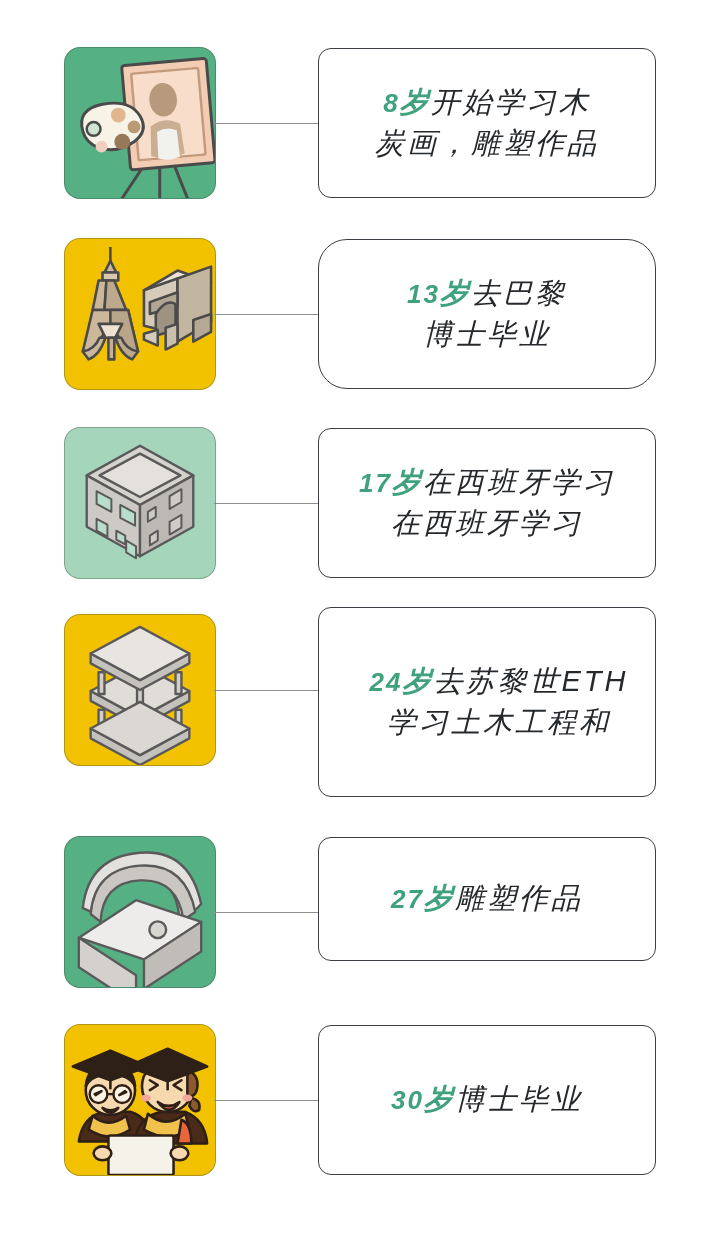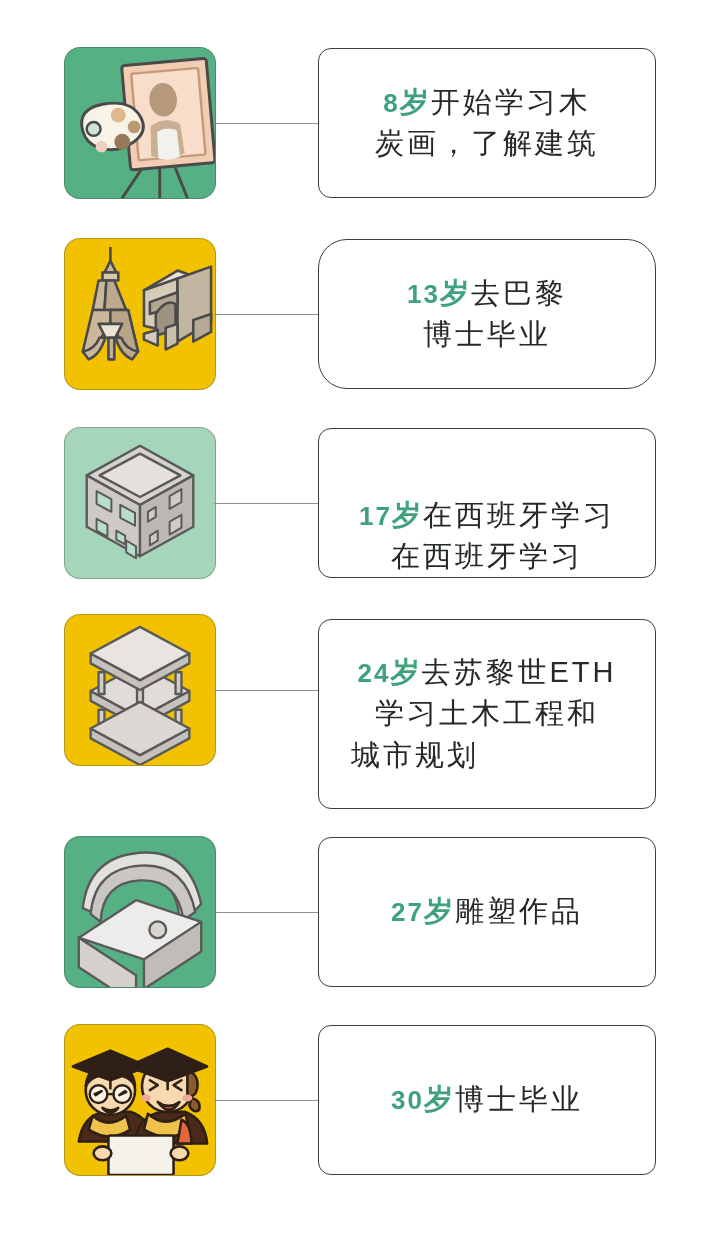--- a/index.html
+++ b/index.html
@@ -13,20 +13,21 @@
     position: relative;
     font-family: "Liberation Sans", "DejaVu Sans", sans-serif;
     overflow: hidden;
   }
 
   #timeline {
     position: absolute;
     left: 0; top: 0;
     width: 720px;
     height: 1235px;
+    font-style: italic;
   }
 
   .row {
     position: absolute;
     left: 0;
     width: 720px;
     display: flex;
     align-items: center;
   }
 
@@ -119,21 +120,21 @@
           <circle cx="70" cy="80" r="6.5" fill="#b99a72"></circle>
           <circle cx="58" cy="95" r="8" fill="#96785a"></circle>
           <circle cx="37" cy="100" r="6" fill="#f0cfc0"></circle>
         </g>
       </svg>
     </div>
     <div class="connector" style="top:123px;"></div>
     <div class="card" style="top:48px;height:150px;">
       <div class="card-inner">
         <span class="line"><span class="age"><span class="num">8</span><span>岁</span></span><span>开始学习木</span></span>
-        <span class="line">炭画，了解建筑</span>
+        <span class="line">炭画，雕塑作品</span>
       </div>
     </div>
   </div>
 
   <div class="row" style="top:195px;height:195px;">
     <div class="tile" style="top:43px;background:#f2c200;">
       <svg viewBox="0 0 152 152">
         <g stroke="#4a4a4a" stroke-width="2.6" stroke-linejoin="round">
 
           <line x1="46" y1="22" x2="46" y2="8" fill="none"></line>
@@ -191,21 +192,21 @@
           <g fill="#cfcbc7" stroke-width="2">
             <path d="M118 62 l-12 7 v13 l12 -7 z"></path>
             <path d="M92 80 l-8 5 v10 l8 -5 z"></path>
             <path d="M118 88 l-12 7 v13 l12 -7 z"></path>
             <path d="M94 104 l-8 5 v10 l8 -5 z"></path>
           </g>
         </g>
       </svg>
     </div>
     <div class="connector" style="top:118px;"></div>
-    <div class="card" style="top:43px;height:150px;justify-content:flex-end;">
+    <div class="card" style="top:43px;height:150px;">
       <div class="card-inner">
         <span class="line"><span class="age"><span class="num">17</span><span>岁</span></span><span>在西班牙学习</span></span>
         <span class="line">在西班牙学习</span>
       </div>
     </div>
   </div>
 
   <div class="row" style="top:575px;height:230px;">
     <div class="tile" style="top:39px;background:#f2c200;">
       <svg viewBox="0 0 152 152">
@@ -229,25 +230,24 @@
             <rect x="73" y="110" width="6" height="22"></rect>
             <rect x="112" y="96" width="6" height="22"></rect>
           </g>
 
           <path d="M76 142 l50 -27 v10 l-50 27 l-50 -27 v-10 z" fill="#c5c1bd"></path>
           <path d="M26 115 l50 -27 l50 27 l-50 27 z" fill="#dbd8d4"></path>
         </g>
       </svg>
     </div>
     <div class="connector" style="top:115px;"></div>
-    <div class="card" style="top:44px;height:190px;">
+    <div class="card" style="top:32px;height:190px;padding-left:24px;">
       <div class="card-inner">
         <span class="line"><span class="age"><span class="num">24</span><span>岁</span></span><span>去苏黎世ETH</span></span>
         <span class="line">学习土木工程和</span>
-        <span class="line" style="text-align:left;padding-left:22px;">城市规划</span>
       </div>
     </div>
   </div>
 
   <div class="row" style="top:800px;height:195px;">
     <div class="tile" style="top:36px;background:#55b183;">
       <svg viewBox="0 0 152 152">
         <g stroke="#5a5a5a" stroke-width="2.4" stroke-linejoin="round">
 
           <path d="M18 72 q6 -52 58 -56 q50 -4 62 52 q-8 10 -22 14 q-4 -44 -42 -42 q-36 2 -38 40 z" fill="#e3e1de"></path>
@@ -257,21 +257,21 @@
 
           <path d="M14 102 v30 l58 38 v-30 z" fill="#d4d1cd"></path>
 
           <path d="M138 86 v30 l-58 38 v-30 z" fill="#c0bdb9"></path>
 
           <circle cx="94" cy="94" r="8.5" fill="#d9d6d2"></circle>
         </g>
       </svg>
     </div>
     <div class="connector" style="top:112px;"></div>
-    <div class="card" style="top:37px;height:150px;">
+    <div class="card" style="top:37px;height:124px;">
       <div class="card-inner">
         <span class="line"><span class="age"><span class="num">27</span><span>岁</span></span><span>雕塑作品</span></span>
       </div>
     </div>
   </div>
 
   <div class="row" style="top:990px;height:200px;">
     <div class="tile" style="top:34px;background:#f2c200;">
       <svg viewBox="0 0 152 152">
         <g stroke="#2e2016" stroke-width="2.6" stroke-linejoin="round" stroke-linecap="round">

